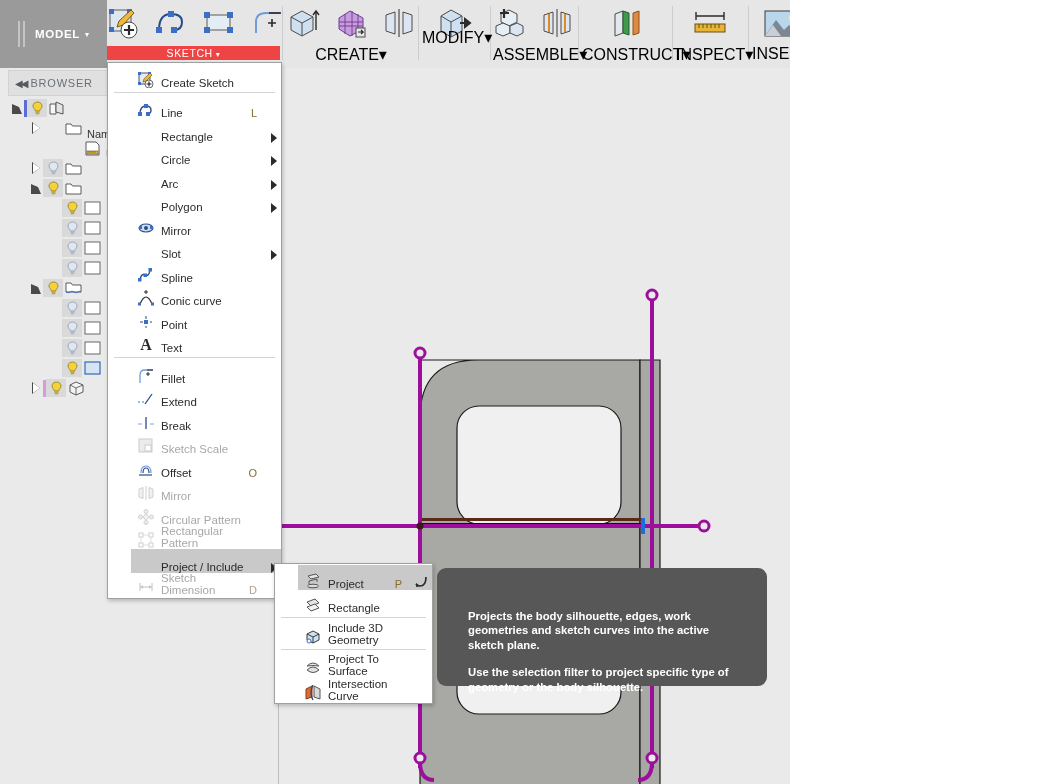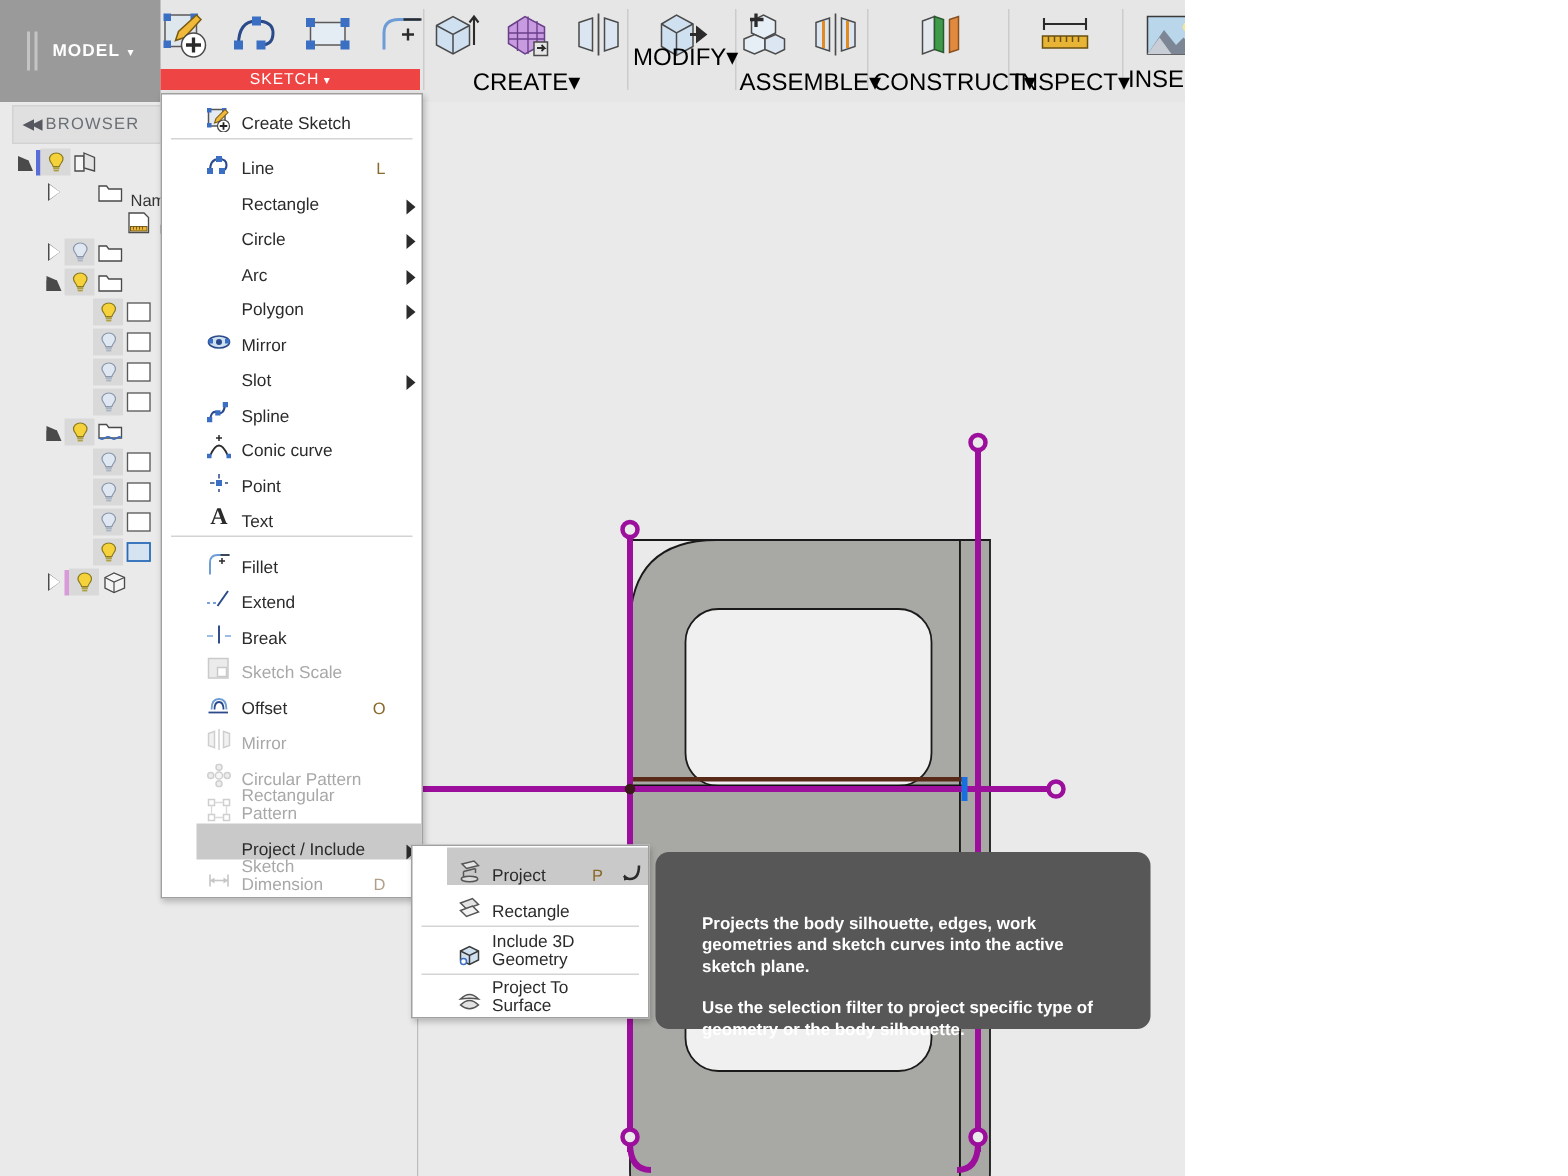--- a/index.html
+++ b/index.html
@@ -828,20 +828,32 @@
         <span class="mico">
           <svg width="16" height="16" viewBox="0 0 16 16">
             <path d="M2 6 Q8 0 14 6 Q8 5 2 6 Z" fill="#ececec" stroke="#555"></path>
             <path d="M2 10 Q8 4 14 10 Q8 15 2 10 Z" fill="#e2e2e2" stroke="#555"></path>
           </svg>
         </span>
         <span class="mtxt">Project To Surface</span>
         <span class="mkey"></span>
         <span class="cursor-g"></span>
       </div>
+      <div class="mitem">
+        <span class="mico">
+          <svg width="16" height="16" viewBox="0 0 16 16">
+            <path d="M1 4 L7 1 L7 12 L1 14 Z" fill="#e06a28" stroke="#8a3a10"></path>
+            <path d="M15 4 L9 1 L9 12 L15 14 Z" fill="#d9d9d9" stroke="#555"></path>
+            <path d="M8 0 Q4 8 8 15" fill="none" stroke="#2b4a8a" stroke-width="1.4"></path>
+          </svg>
+        </span>
+        <span class="mtxt">Intersection Curve</span>
+        <span class="mkey"></span>
+        <span class="cursor-g"></span>
+      </div>
     </div>
 
   <div id="tooltip">
     <p class="p1">Projects the body silhouette, edges, work geometries and sketch curves into the active sketch plane.</p>
     <p class="p2">Use the selection filter to project specific type of geometry or the body silhouette.</p>
   </div>
 
 </div>
 <div id="whitefill"></div>
 

